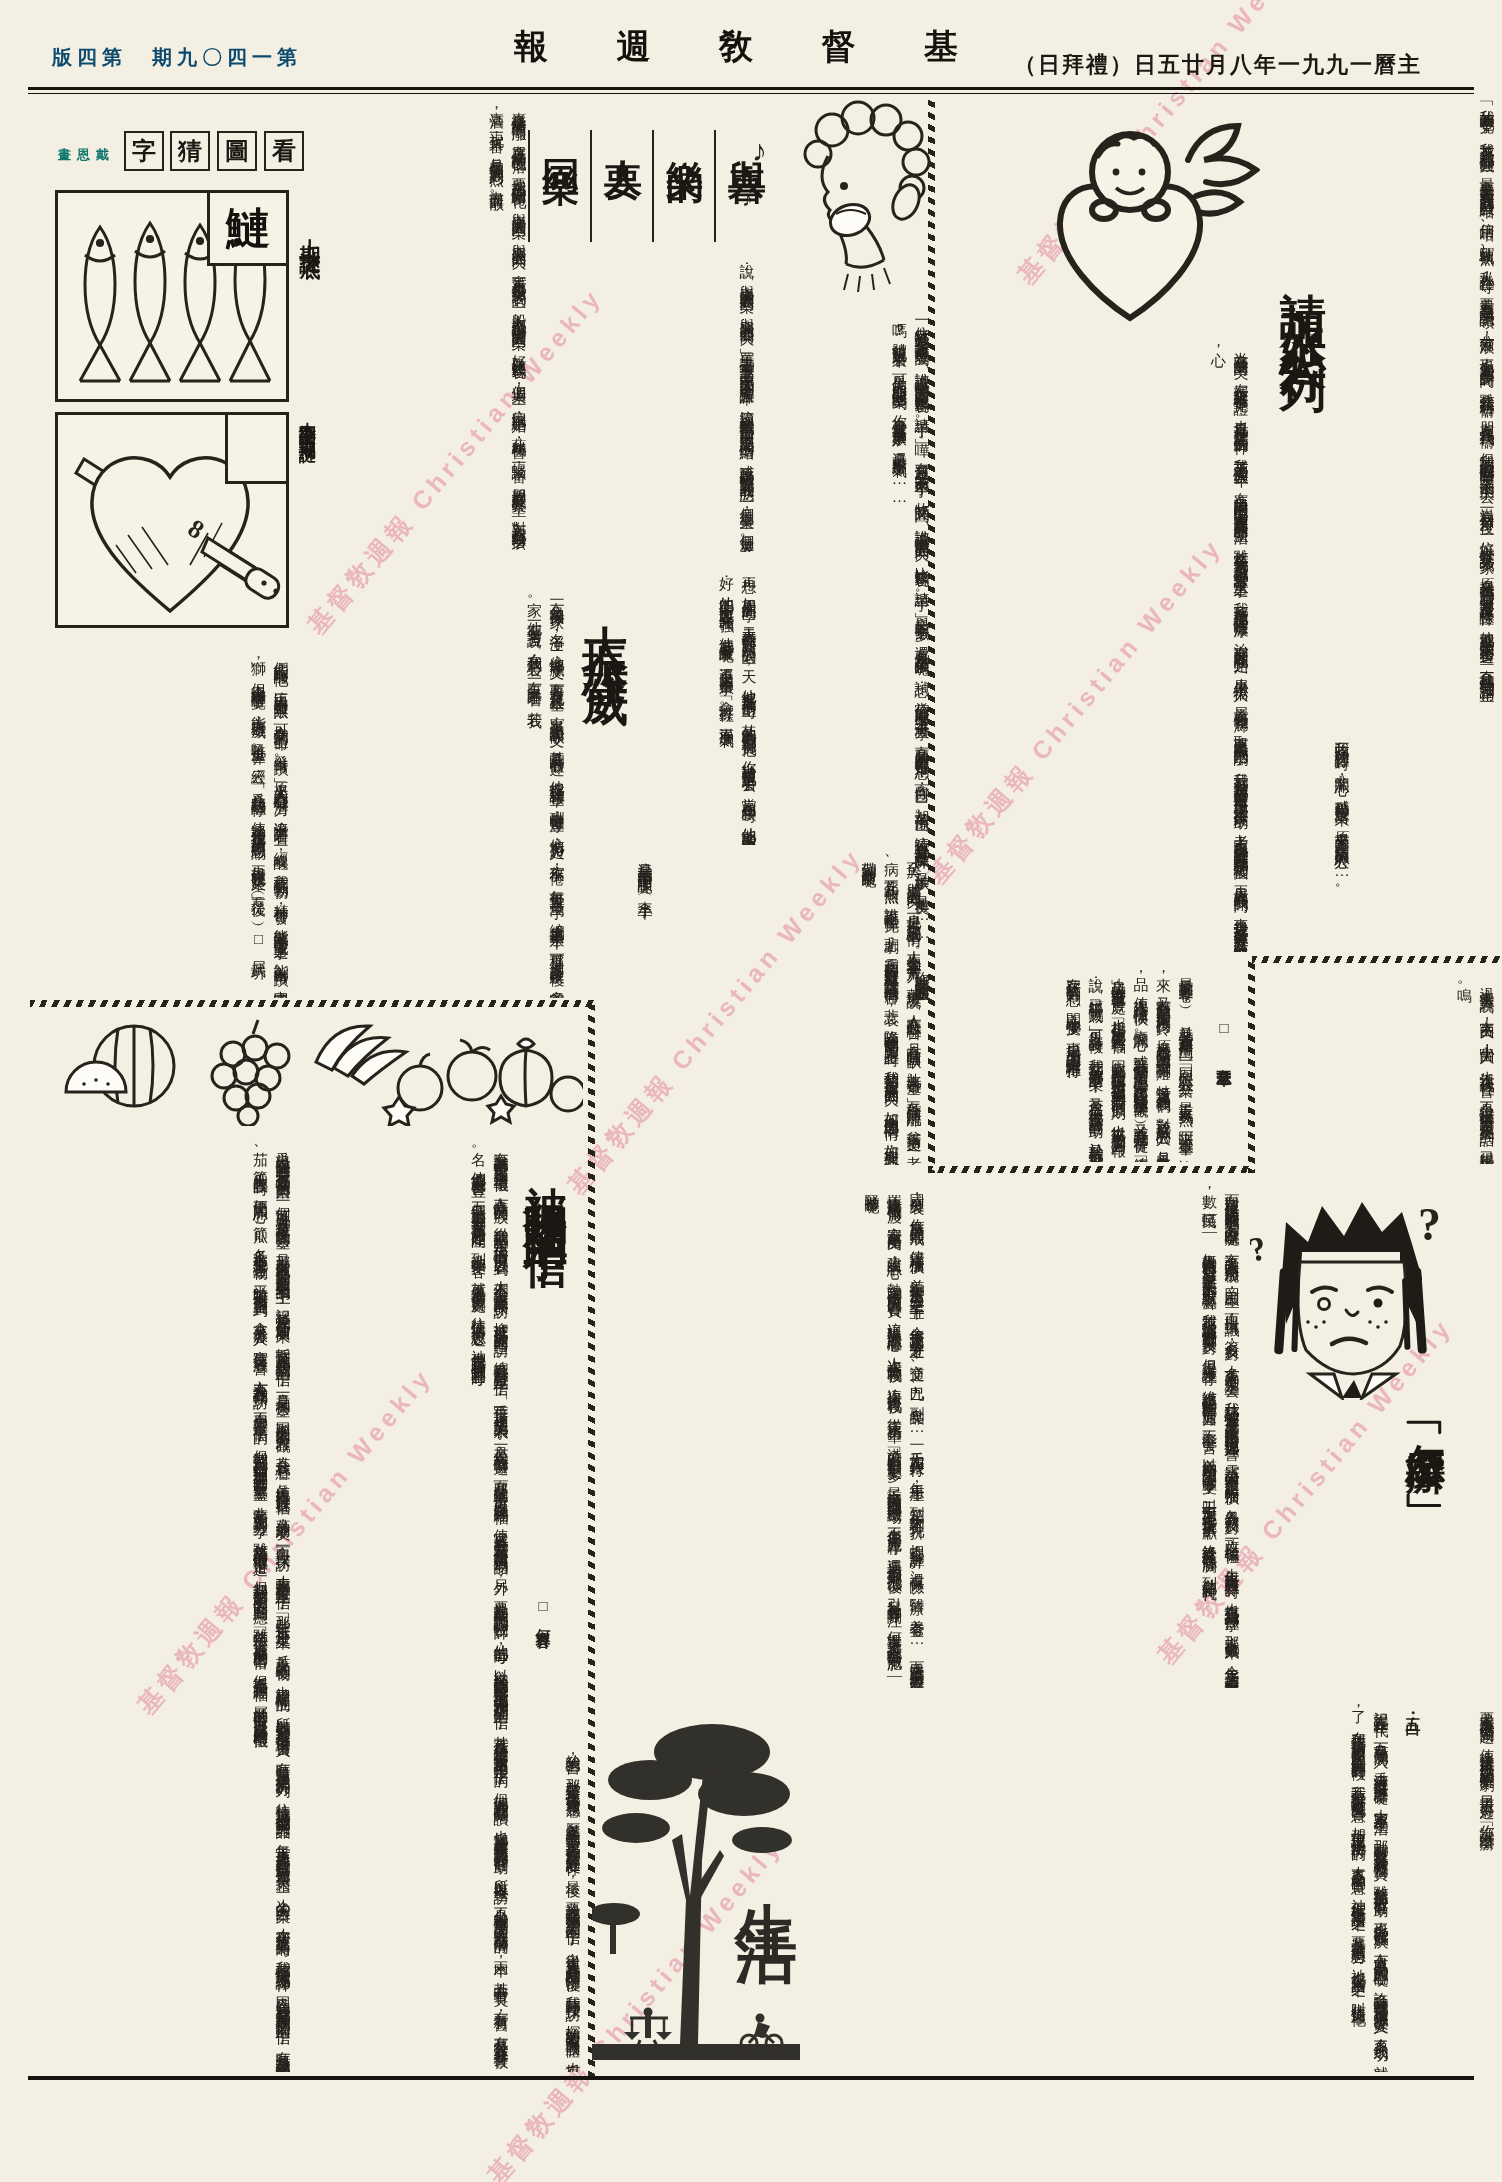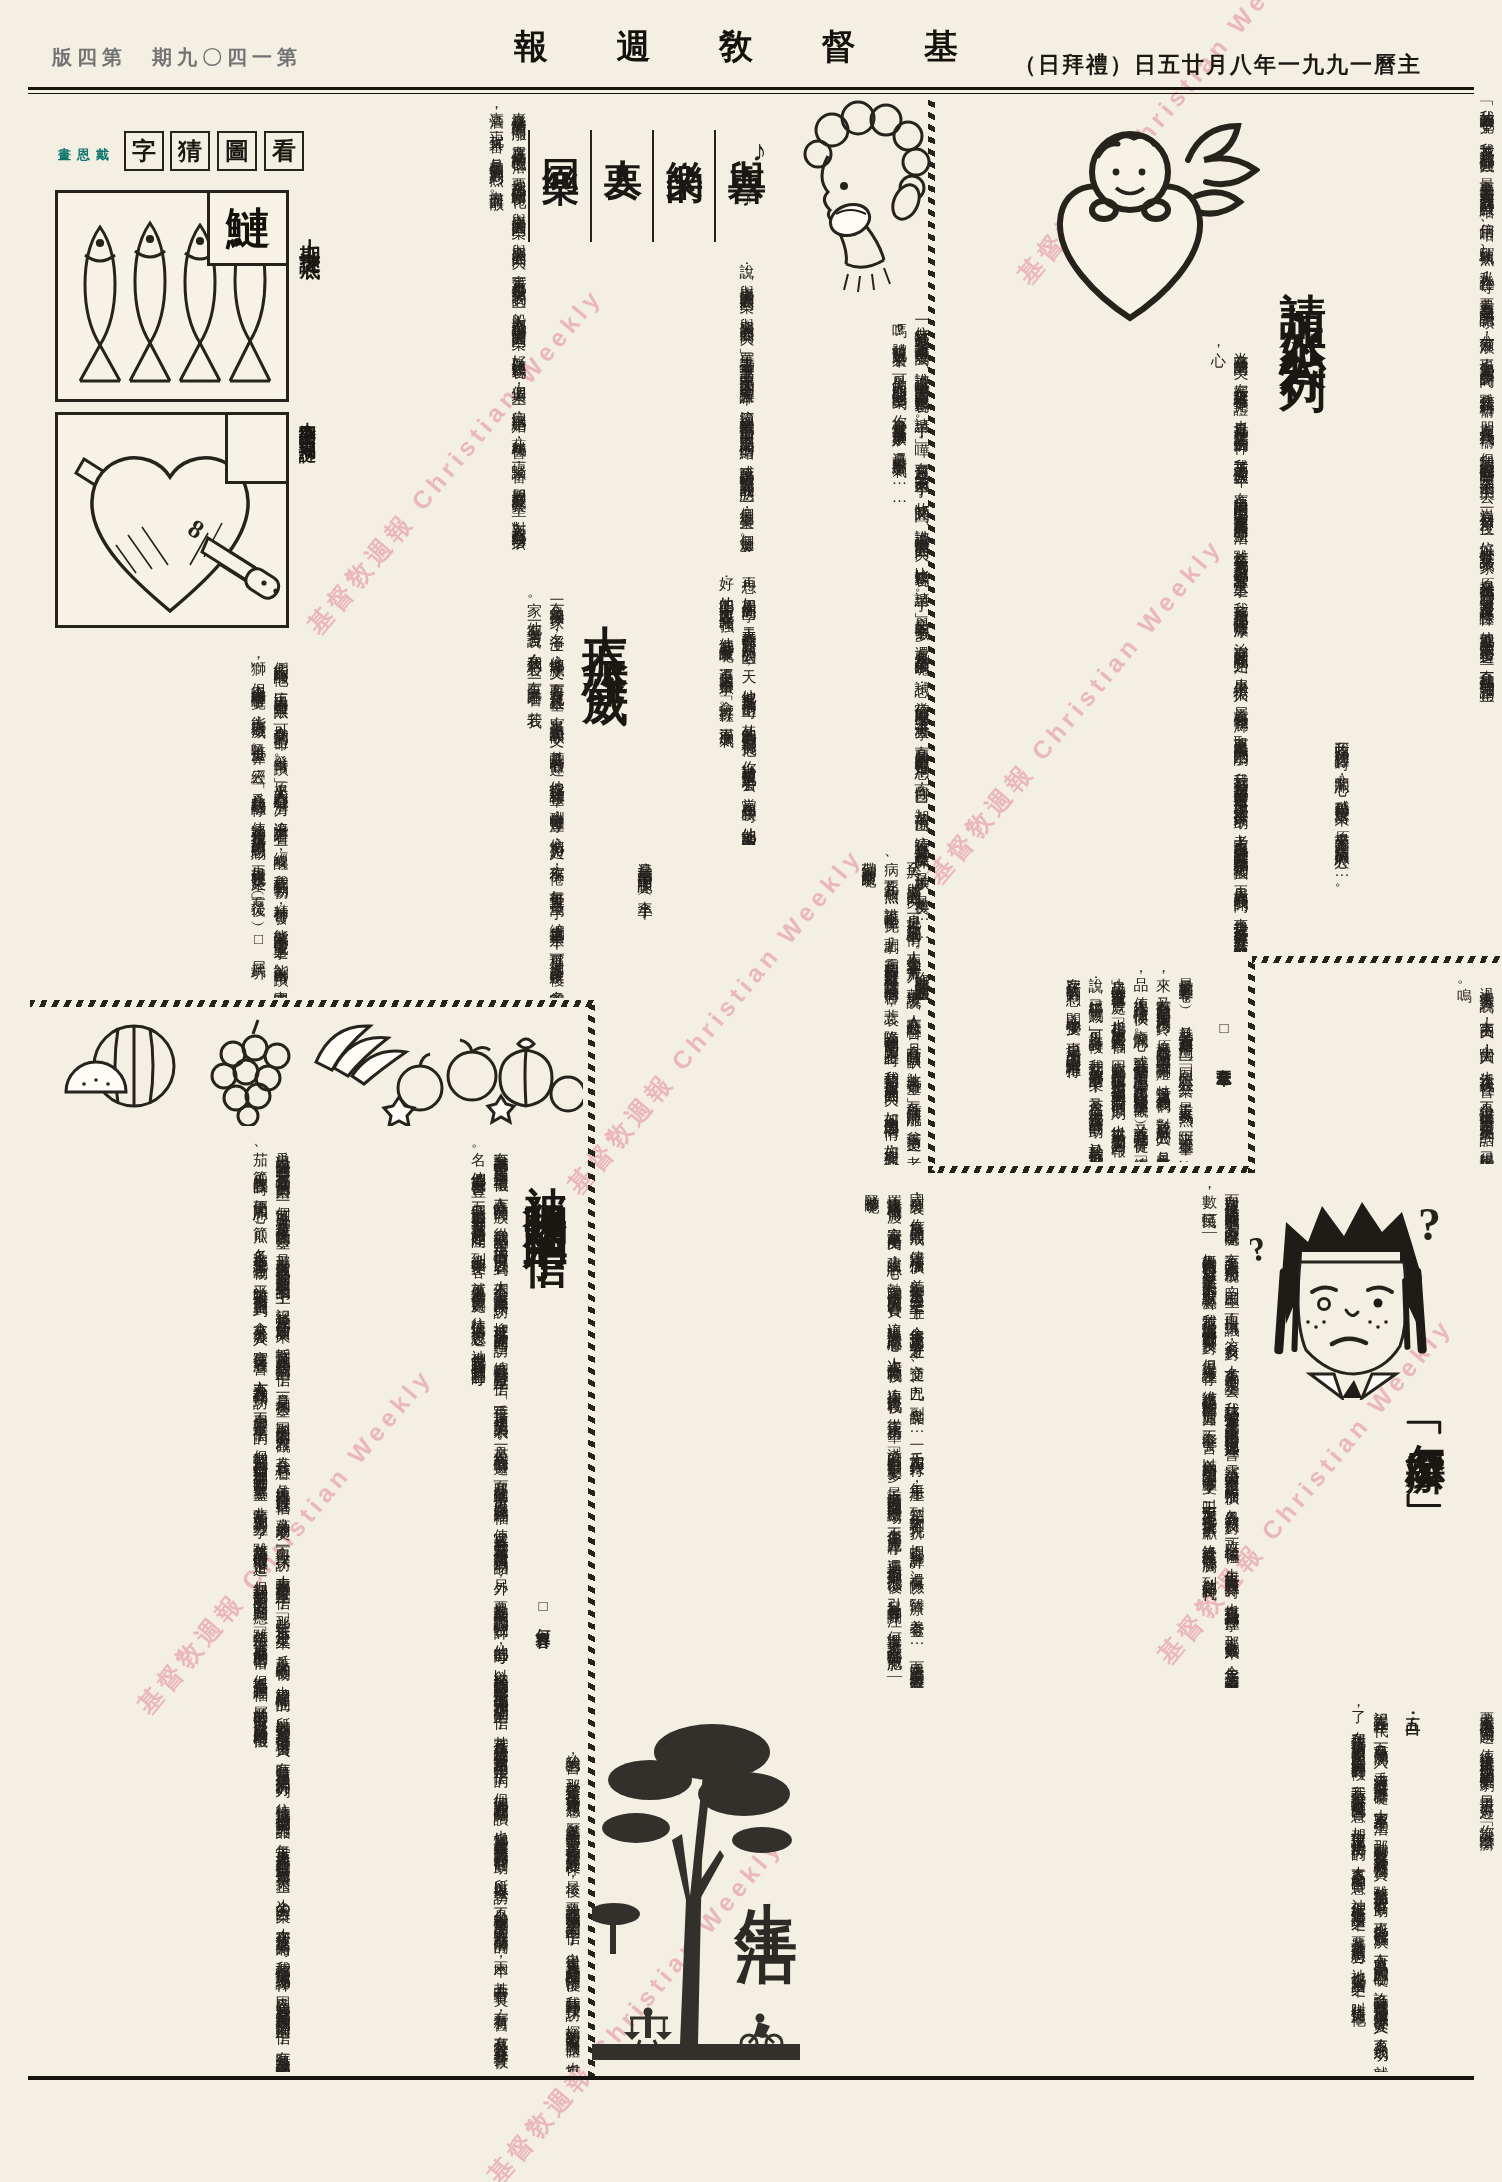--- a/index.html
+++ b/index.html
@@ -31,21 +31,21 @@
 <div id="page">
 
   <div class="wm" style="left:1010px;top:270px;">基督敎週報 Christian Weekly</div>
   <div class="wm" style="left:300px;top:620px;">基督敎週報 Christian Weekly</div>
   <div class="wm" style="left:560px;top:1180px;">基督敎週報 Christian Weekly</div>
   <div class="wm" style="left:130px;top:1700px;">基督敎週報 Christian Weekly</div>
   <div class="wm" style="left:480px;top:2170px;">基督敎週報 Christian Weekly</div>
   <div class="wm" style="left:1150px;top:1650px;">基督敎週報 Christian Weekly</div>
   <div class="wm" style="left:920px;top:870px;">基督敎週報 Christian Weekly</div>
 
-  <div class="abs" style="left:52px;top:44px;font-size:20px;font-weight:bold;letter-spacing:5px;color:#737373;">版四第　期九〇四一第</div>
+  <div class="abs" style="left:52px;top:44px;font-size:20px;font-weight:bold;letter-spacing:5px;color:#0c4a6e;">版四第　期九〇四一第</div>
   <div class="abs" style="left:50%;top:24px;transform:translateX(-50%);font-size:34px;font-weight:bold;
        letter-spacing:30px;color:#15120d;white-space:nowrap;">報 週 敎 督 基</div>
   <div class="abs" style="left:1014px;top:50px;font-size:22px;font-weight:bold;letter-spacing:2px;color:#1b1813;">（日拜禮）日五廿月八年一九九一曆主</div>
   <div class="rule" style="left:28px;top:87px;width:1446px;height:3px;"></div>
   <div class="rule" style="left:28px;top:93px;width:1446px;height:1px;"></div>
 
   <div class="chain-v" style="left:928px;top:96px;height:1077px;"></div>
   <div class="chain-h" style="left:1252px;top:956px;width:248px;"></div>
   <div class="chain-v" style="left:1248px;top:956px;height:217px;"></div>
   <div class="chain-h" style="left:928px;top:1166px;width:327px;"></div>

